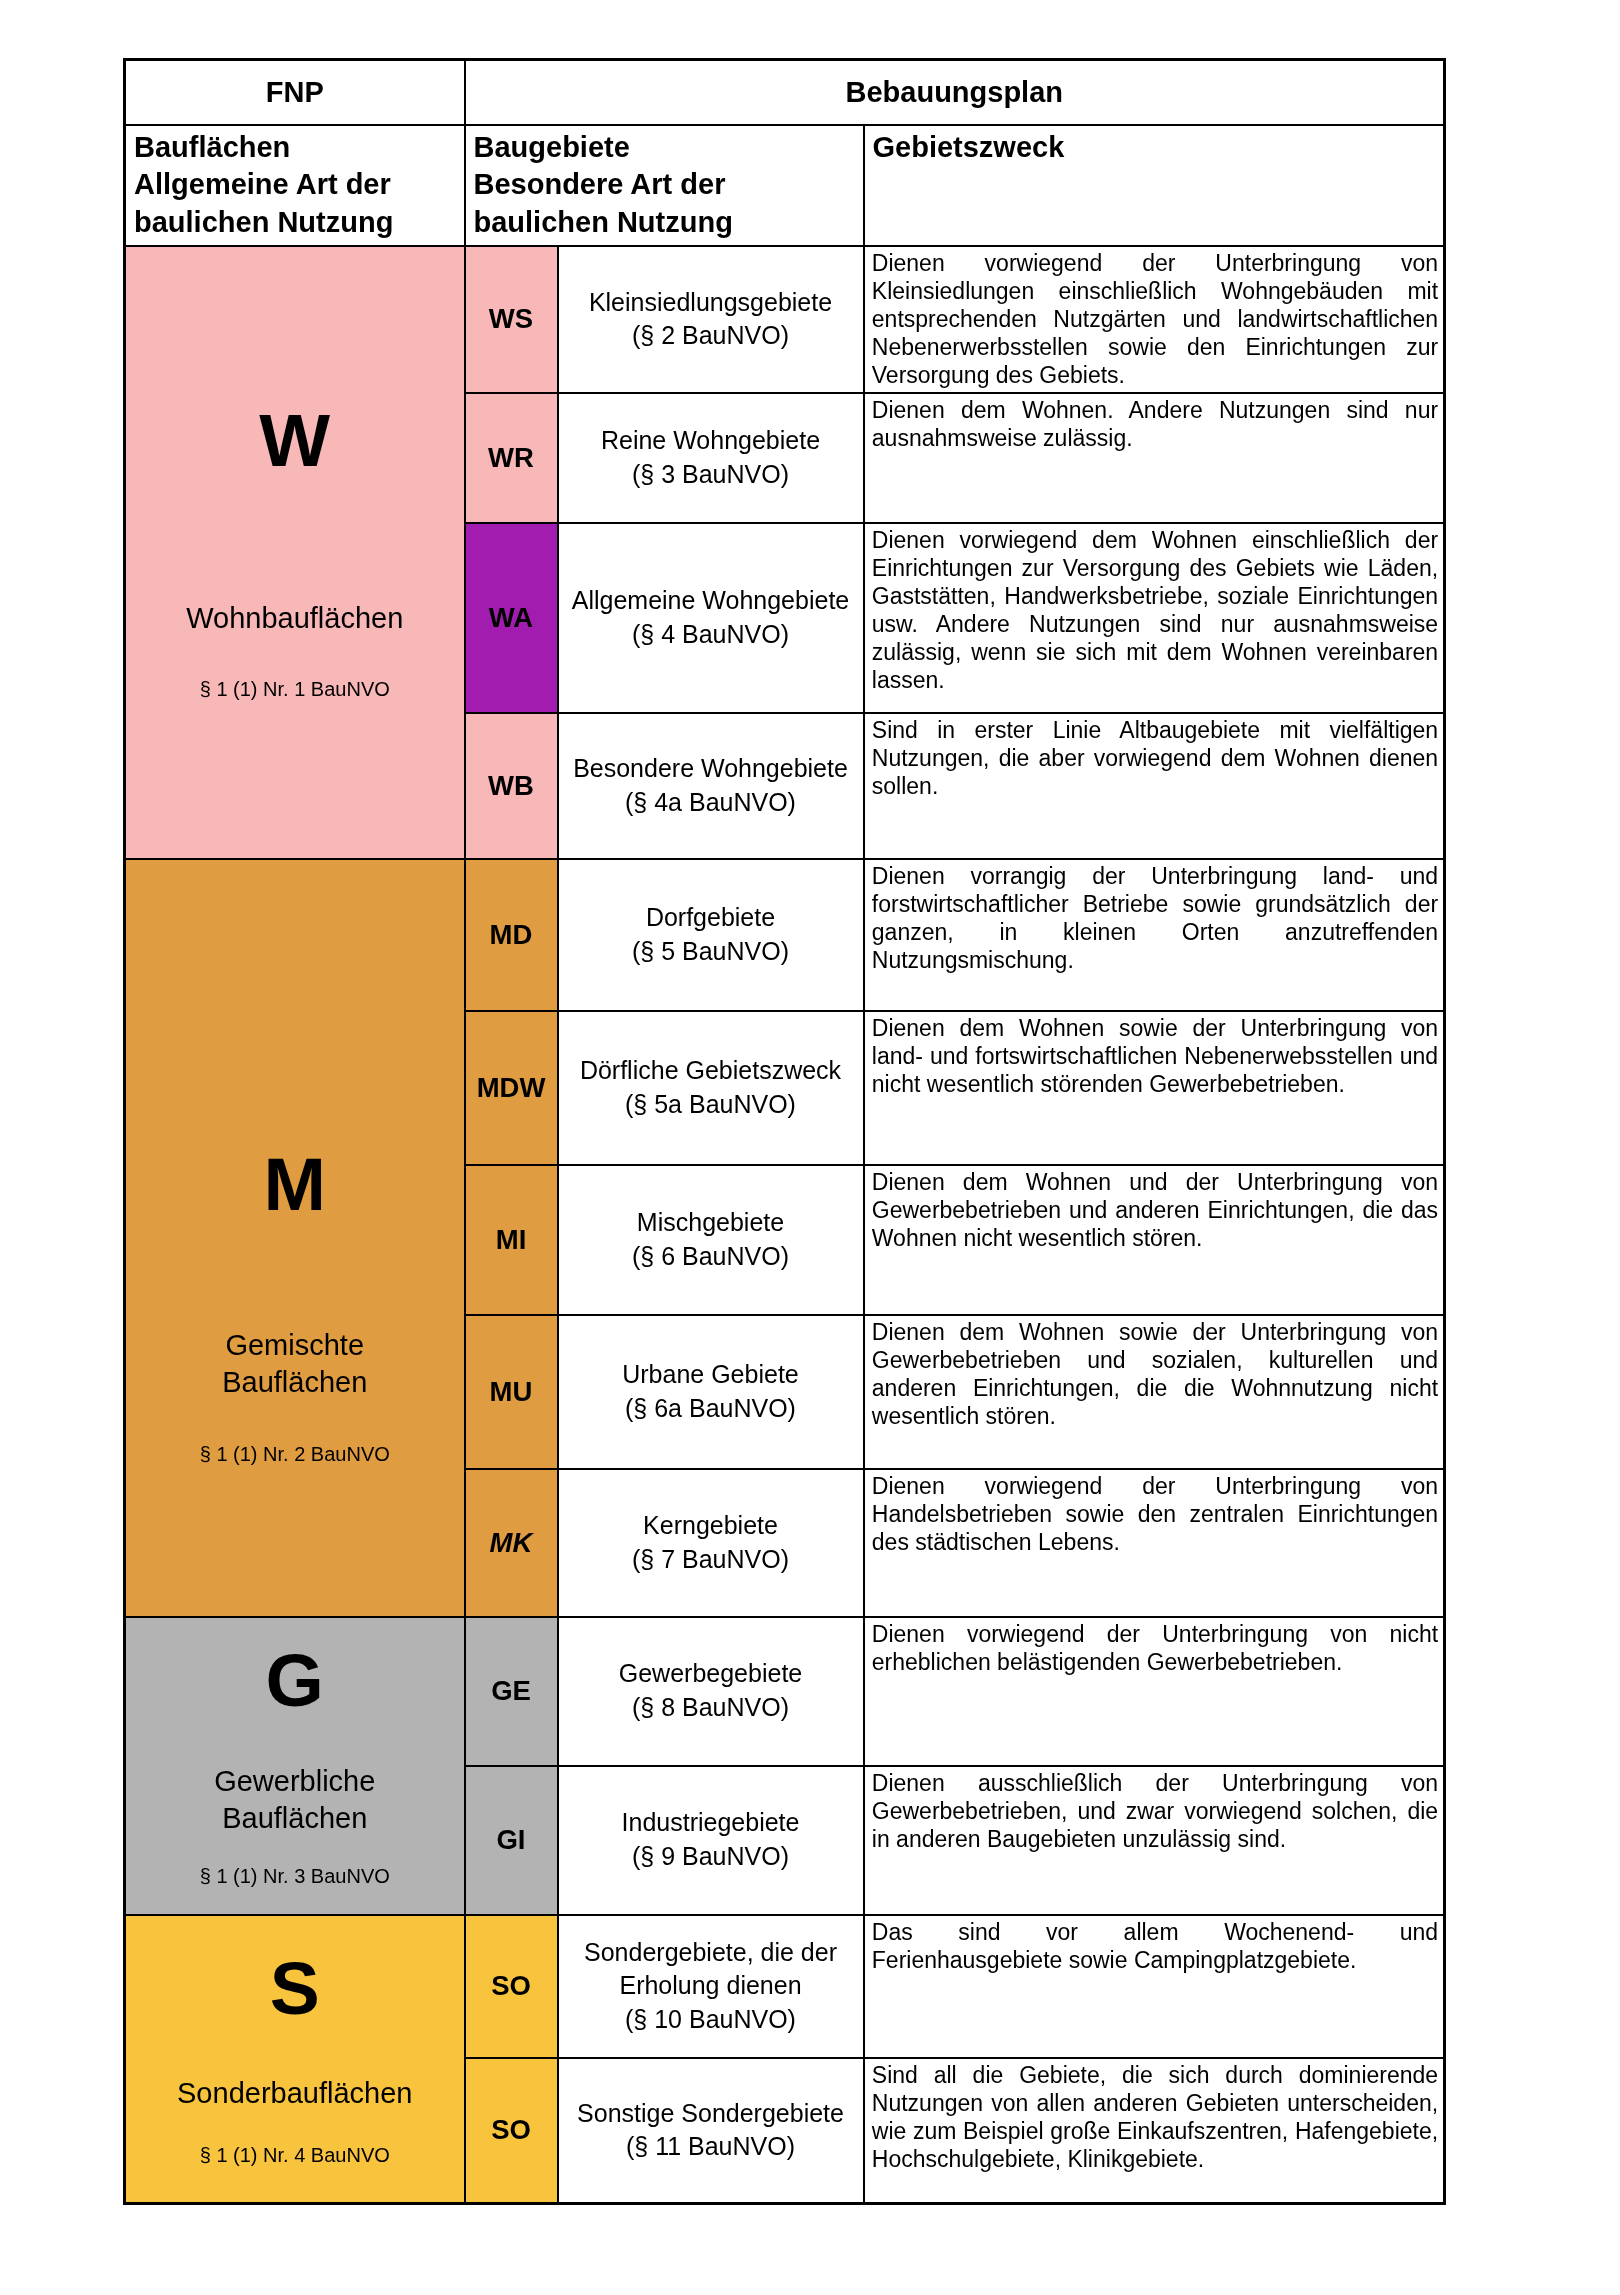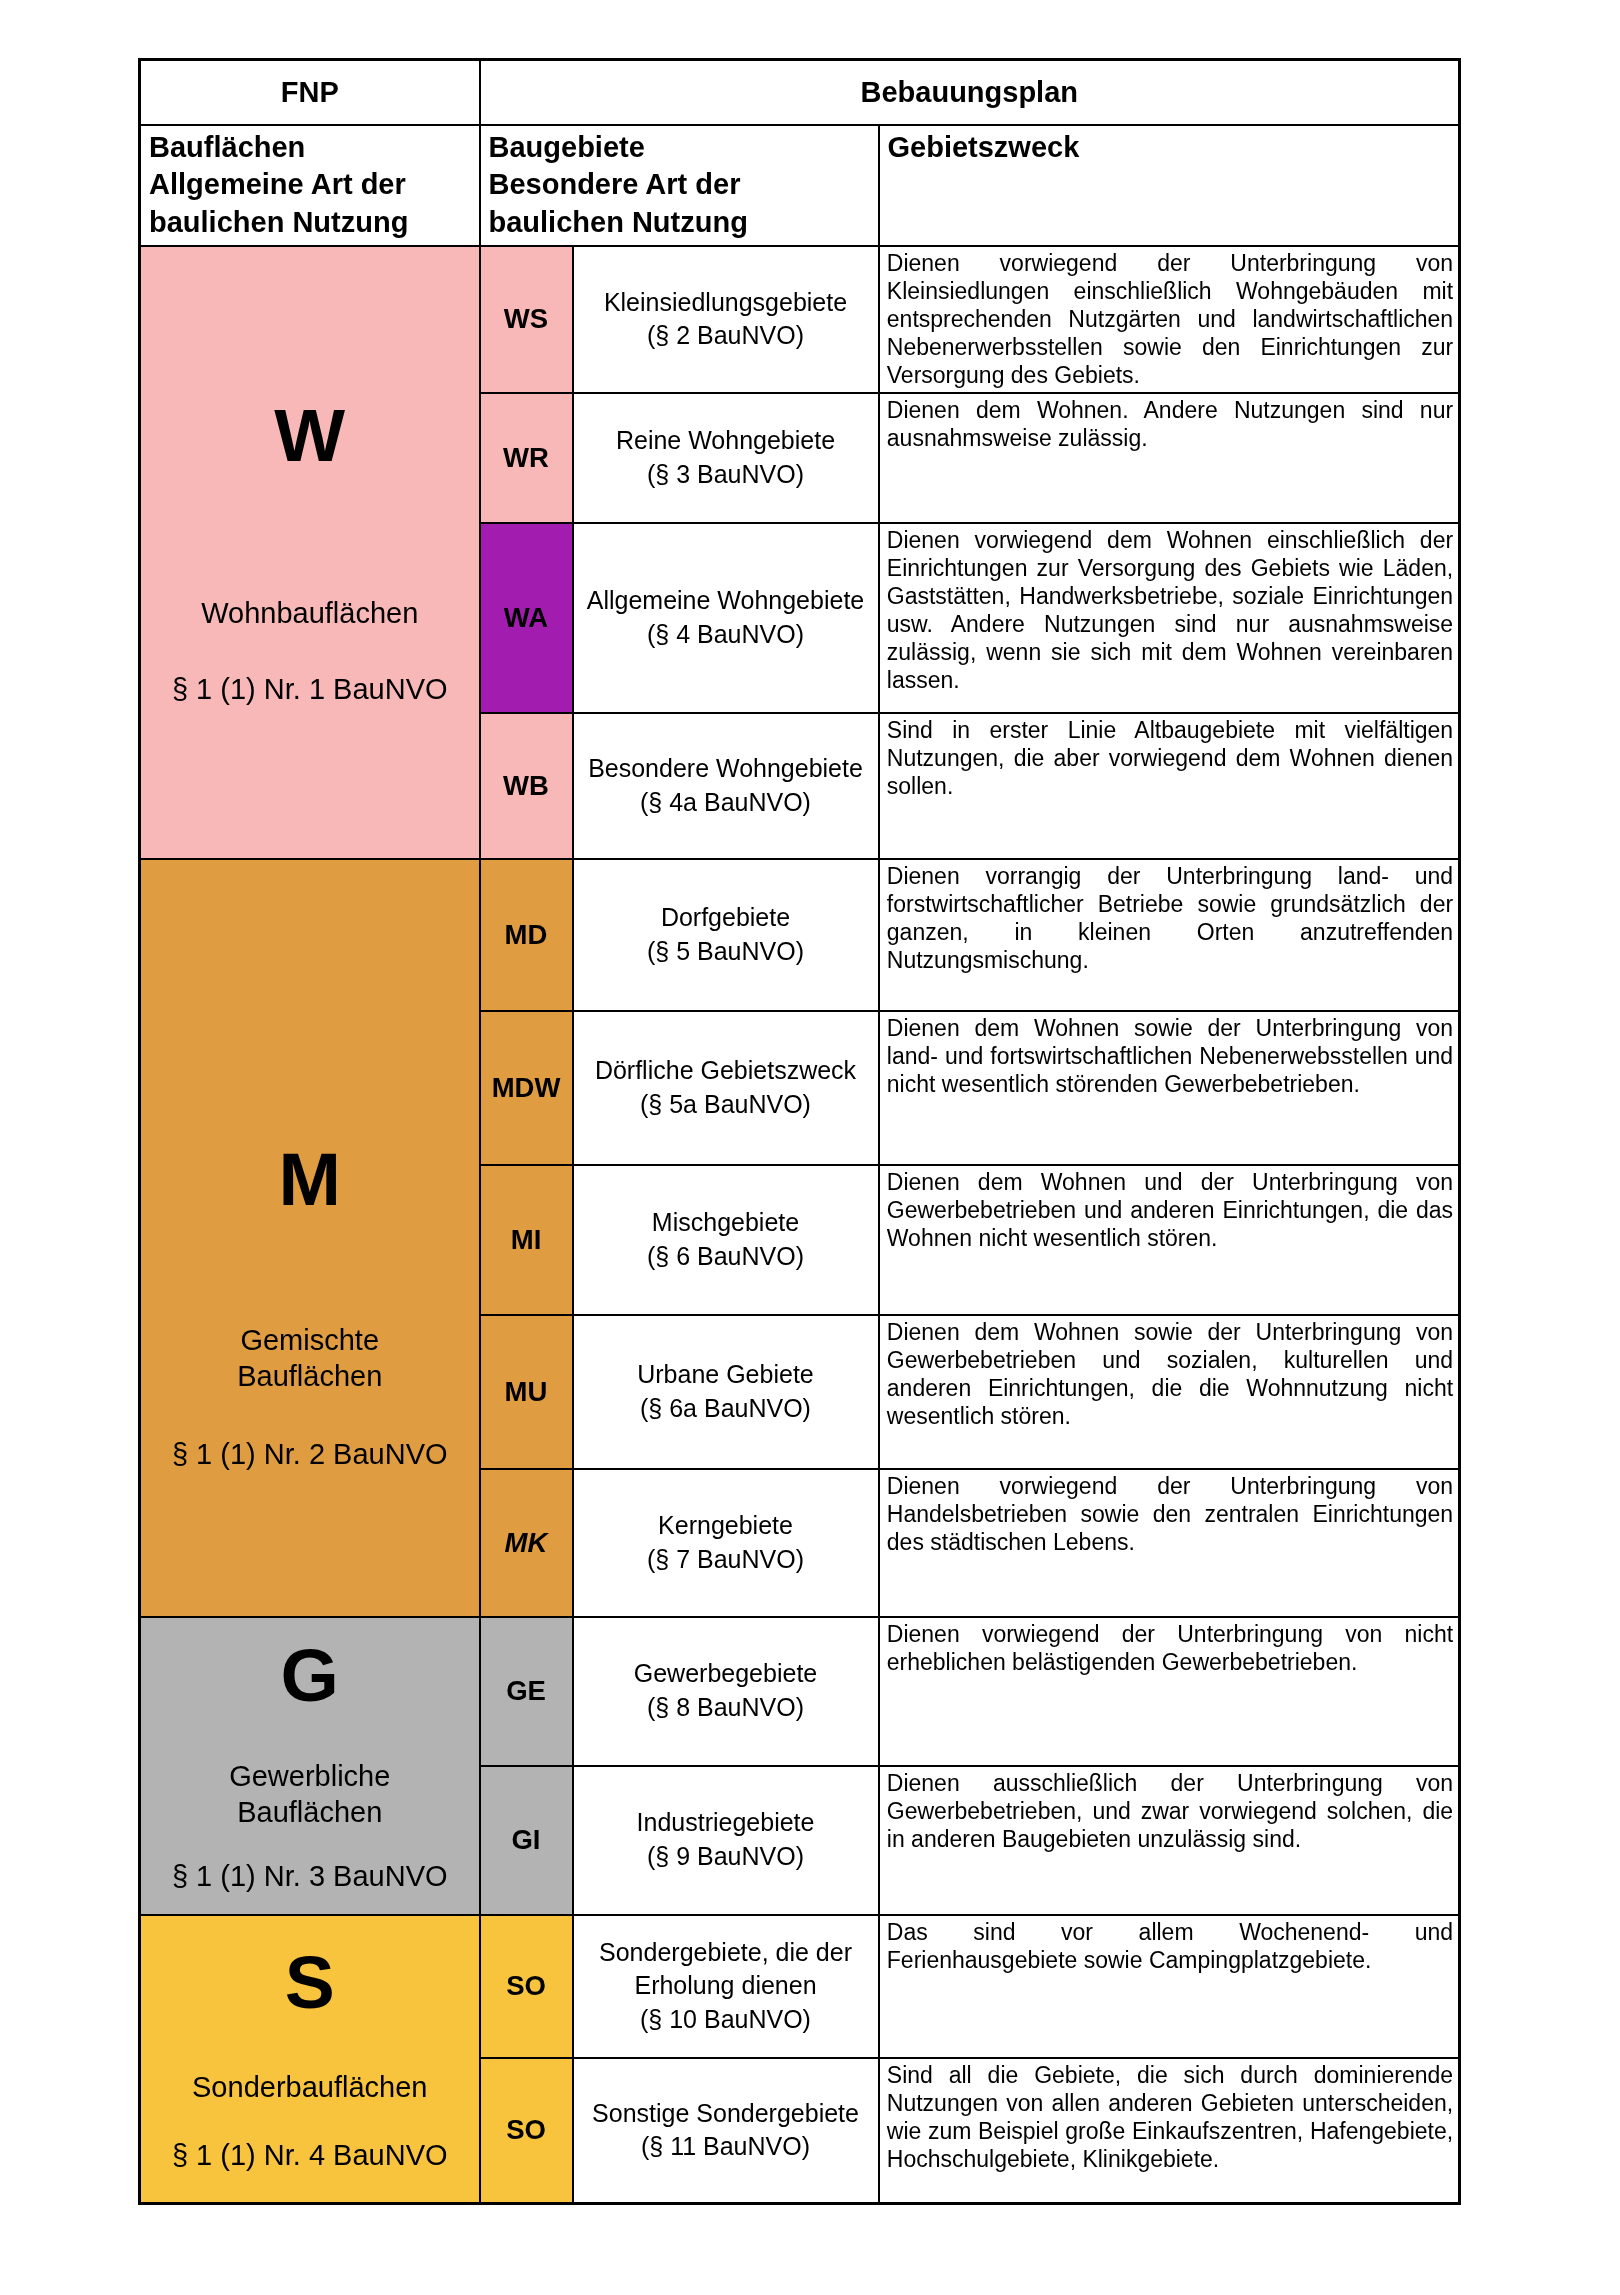--- a/index.html
+++ b/index.html
@@ -1,39 +1,39 @@
 <!DOCTYPE html>
 <html style="font-size:13px"><head>
 <meta charset="utf-8">
 <style>
   html,body{margin:0;padding:0;background:#ffffff;}
   body{width:1621px;height:2295px;position:relative;font-family:"Liberation Sans",sans-serif;color:#000;}
   table.bau{
-    position:absolute;left:138px;top:58px;width:1321px;
+    position:absolute;left:123px;top:58px;width:1321px;
     border-collapse:collapse;table-layout:fixed;
     border:3.2px solid #000;
   }
   td{border:2.4px solid #000;overflow:hidden;}
   
   col.c1{width:340px;} col.c2{width:93px;} col.c3{width:306px;} col.c4{width:581px;}
   
   tr.h-top{height:65px;} tr.h-sub{height:116px;}
   tr.h-ws{height:146px;} tr.h-wr{height:130px;} tr.h-wa{height:190px;} tr.h-wb{height:146px;}
   tr.h-md{height:152px;} tr.h-mdw{height:154px;} tr.h-mi{height:150px;} tr.h-mu{height:154px;} tr.h-mk{height:148px;}
   tr.h-ge{height:149px;} tr.h-gi{height:149px;}
   tr.h-so1{height:143px;} tr.h-so2{height:146px;}
   
   .hd-top{font-weight:bold;font-size:29px;text-align:center;vertical-align:middle;background:#fff;}
   .hd-sub{font-weight:bold;font-size:29px;line-height:1.3;text-align:left;vertical-align:top;padding:3.2px 8px;background:#fff;white-space:pre-line;}
   
   .group{vertical-align:middle;text-align:center;padding:0;}
   .group .inner{display:flex;flex-direction:column;align-items:center;justify-content:center;height:100%;}
   .g-letter{font-weight:bold;font-size:75px;line-height:1;}
   .g-name{font-size:29px;line-height:1.25;white-space:pre-line;}
-  .g-law{font-size:29px;line-height:1.2;}
+  .g-law{font-size:20px;line-height:1.2;}
   .grp-w .g-letter{margin-bottom:122px;} .grp-w .g-name{margin-bottom:41px;}
   .grp-m .inner{padding-top:138px;}
   .grp-m .g-letter{margin-bottom:105px;} .grp-m .g-name{margin-bottom:42px;text-align:center;}
   .grp-g .g-letter{margin-bottom:45px;}  .grp-g .g-name{margin-bottom:28px;}
   .grp-s .g-letter{margin-bottom:49px;}  .grp-s .g-name{margin-bottom:32px;}
   
   .abbr{font-weight:bold;font-size:27.5px;text-align:center;vertical-align:middle;}
   
   .district{background:#fff;text-align:center;vertical-align:middle;font-size:25px;line-height:1.35;padding:3.2px 11.3px;}
   

